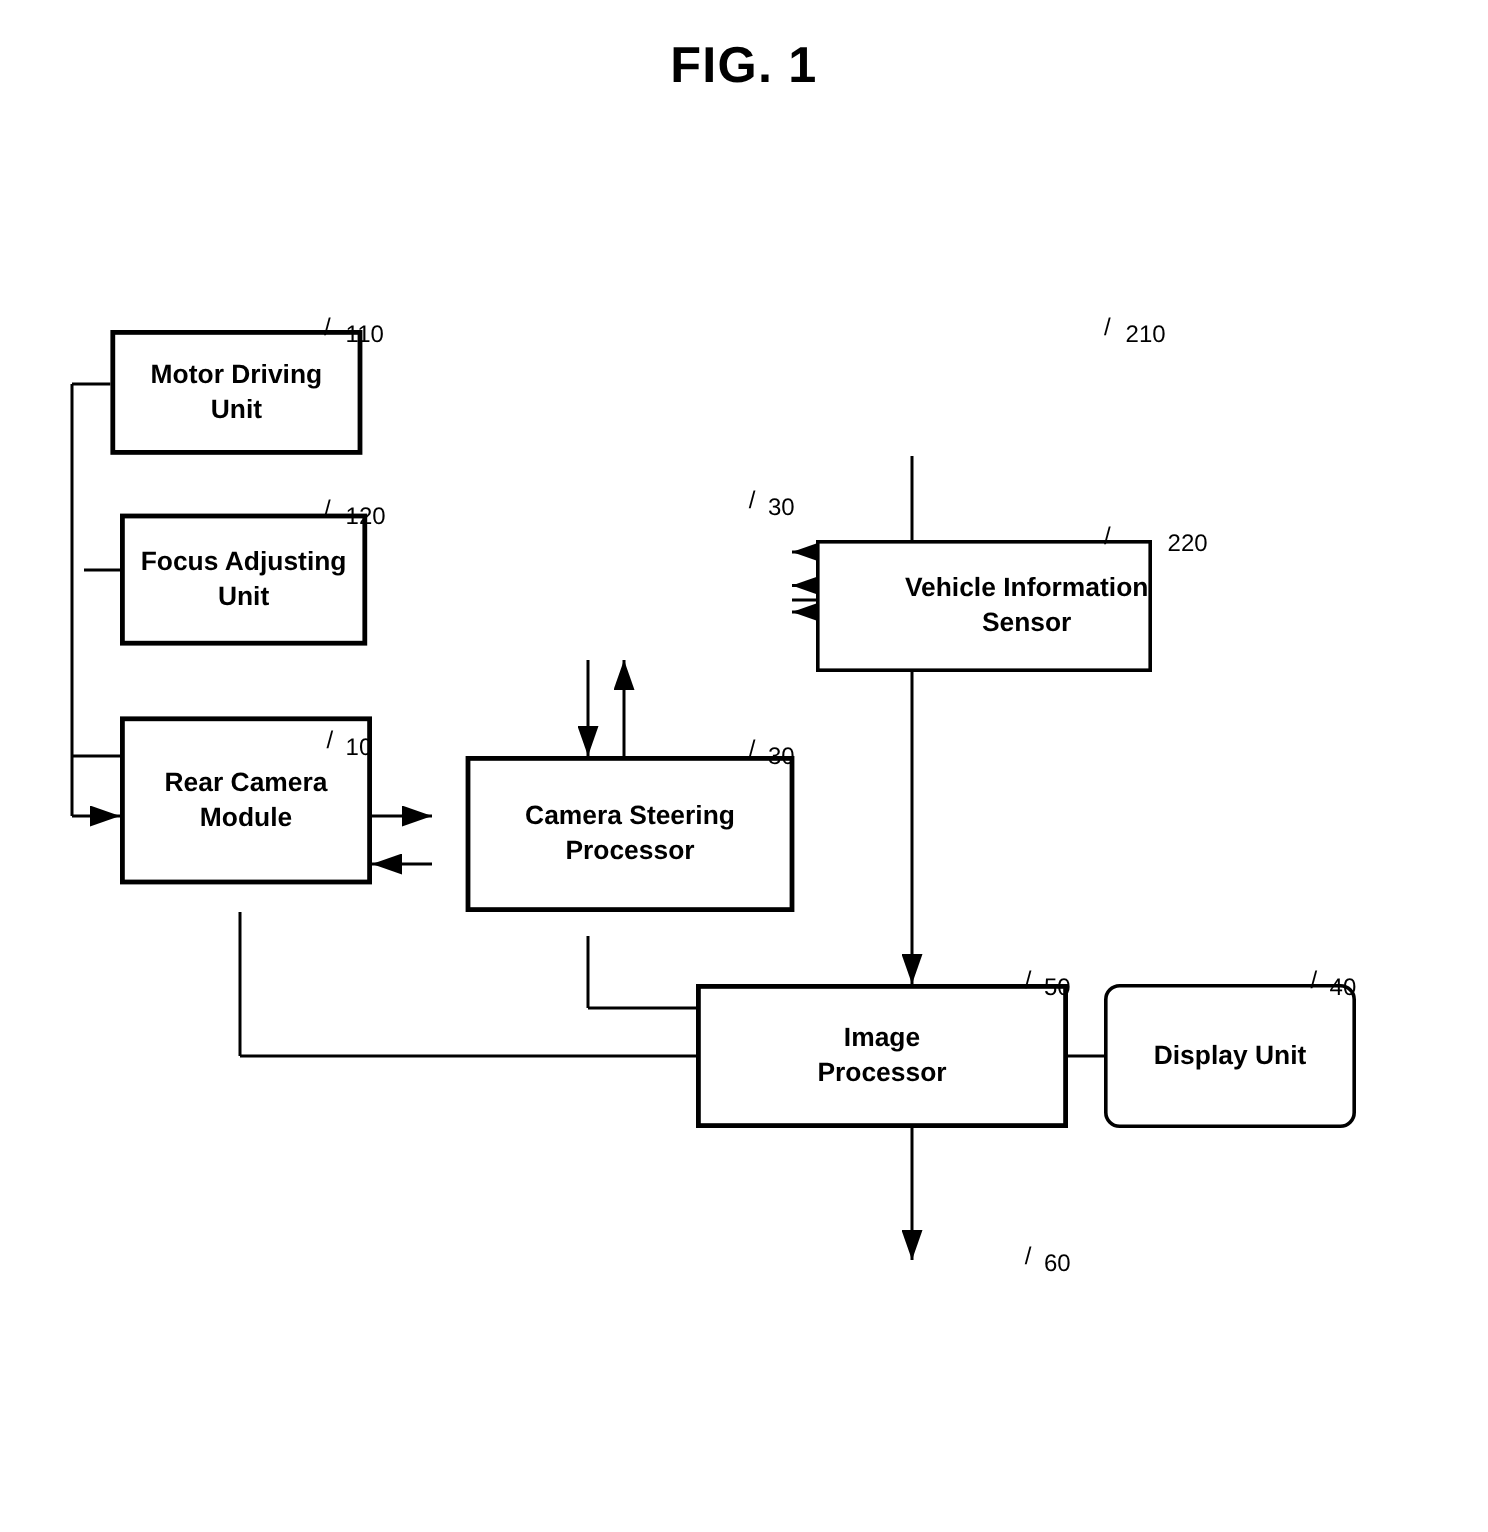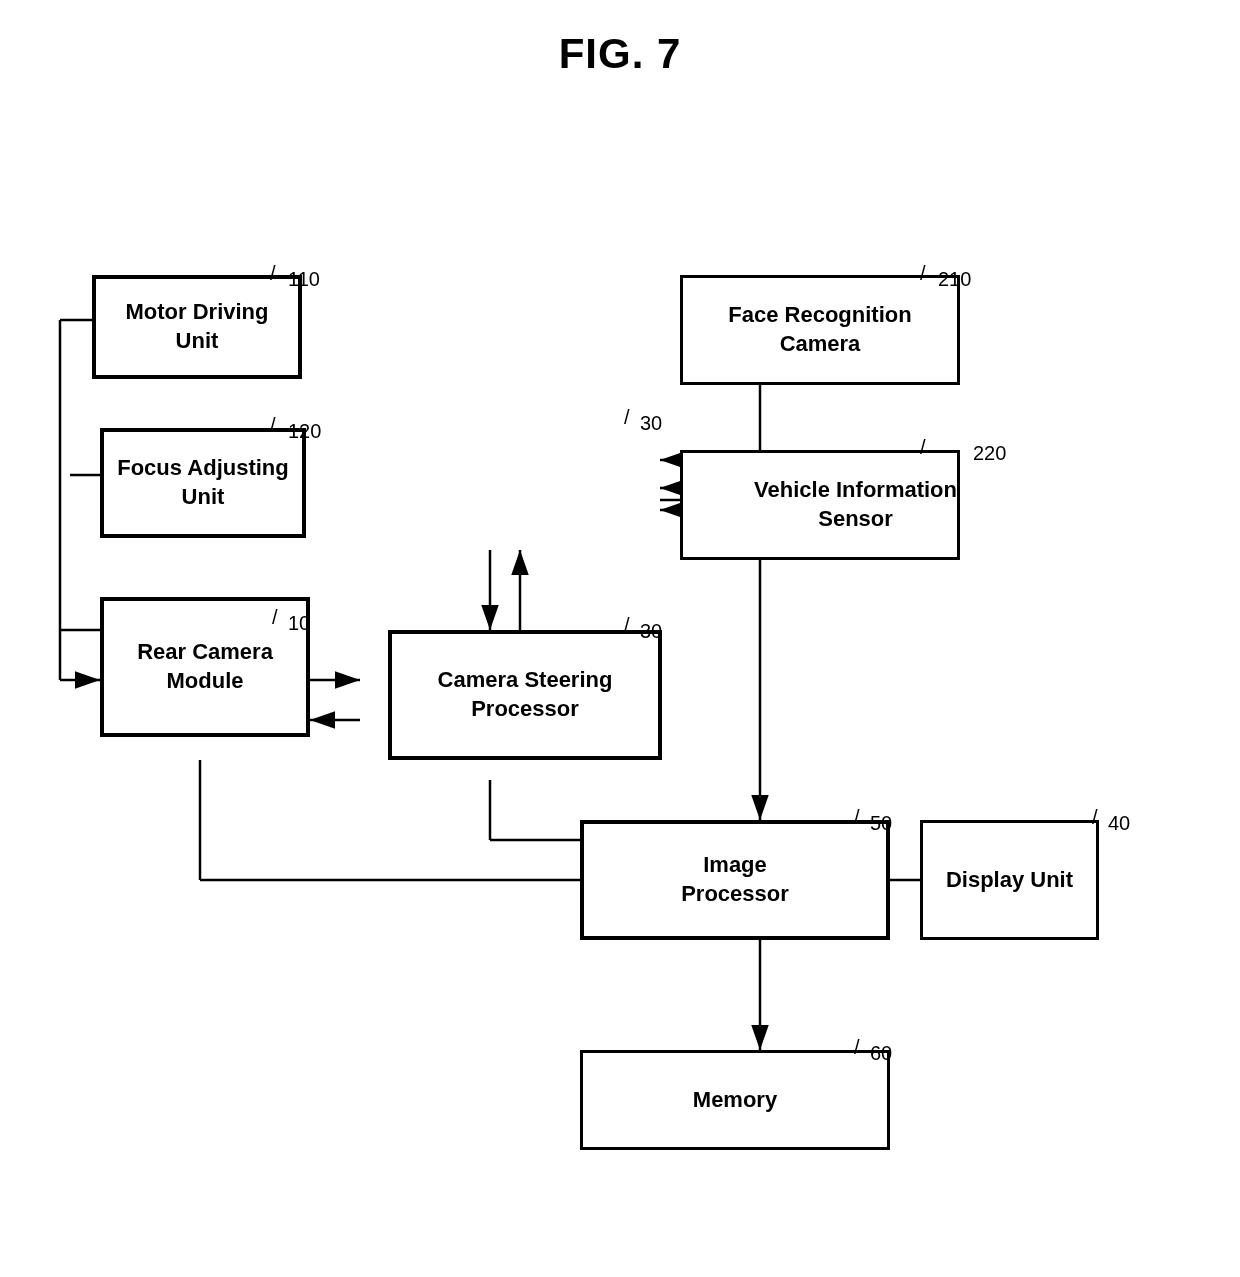--- a/index.html
+++ b/index.html
@@ -57,21 +57,21 @@
       top: 0;
       left: 0;
       width: 1240px;
       height: 1140px;
       overflow: visible;
     }
   </style>
 </head>
 <body>
 
-<div class="page-title">FIG. 7</div>
+<div class="page-title">FIG. 1</div>
 
 <div class="diagram-container">
 
   <svg class="arrows">
     <defs>
       <marker id="arrowhead" markerWidth="10" markerHeight="7" refX="10" refY="3.5" orient="auto">
         <polygon points="0 0, 10 3.5, 0 7" fill="#000"></polygon>
       </marker>
       <marker id="arrowhead-rev" markerWidth="10" markerHeight="7" refX="0" refY="3.5" orient="auto">
         <polygon points="10 0, 0 3.5, 10 7" fill="#000"></polygon>
@@ -133,43 +133,37 @@
 
   <span class="ref-label" style="left:640px; top:292px;">30</span>
   <span style="position:absolute; left:624px; top:286px; font-size:20px;">/</span>
 
   <div class="block thick" style="left:388px; top:510px; width:274px; height:130px;">
     <span>Camera Steering<br>Processor</span>
   </div>
   <span class="ref-label" style="left:640px; top:500px;">30</span>
   <span style="position:absolute; left:624px; top:494px; font-size:20px;">/</span>
 
-  <div class="block" style="left:680px; top:155px; width:280px; height:110px;">
-    <span>Face Recognition<br>Camera</span>
-  </div>
   <span class="ref-label" style="left:938px; top:148px;">210</span>
   <span style="position:absolute; left:920px; top:142px; font-size:20px;">/</span>
 
   <div class="block" style="left:680px; top:330px; width:280px; height:110px;justify-content:flex-end;">
     <span>Vehicle Information<br>Sensor</span>
   </div>
   <span class="ref-label" style="left:938px; top:322px;margin-left:35px;">220</span>
   <span style="position:absolute; left:920px; top:316px; font-size:20px;">/</span>
 
   <div class="block thick" style="left:580px; top:700px; width:310px; height:120px;">
     <span>Image<br>Processor</span>
   </div>
   <span class="ref-label" style="left:870px; top:692px;">50</span>
   <span style="position:absolute; left:854px; top:686px; font-size:20px;">/</span>
 
-  <div class="block" style="left:920px; top:700px; width:179px; height:120px;">
+  <div class="block" style="left:920px; top:700px; width:210px; height:120px;border-radius:13px;">
     <span>Display Unit</span>
   </div>
   <span class="ref-label" style="left:1108px; top:692px;">40</span>
   <span style="position:absolute; left:1092px; top:686px; font-size:20px;">/</span>
 
-  <div class="block" style="left:580px; top:930px; width:310px; height:100px;">
-    <span>Memory</span>
-  </div>
   <span class="ref-label" style="left:870px; top:922px;">60</span>
   <span style="position:absolute; left:854px; top:916px; font-size:20px;">/</span>
 
 </div>
 
 </body></html>

